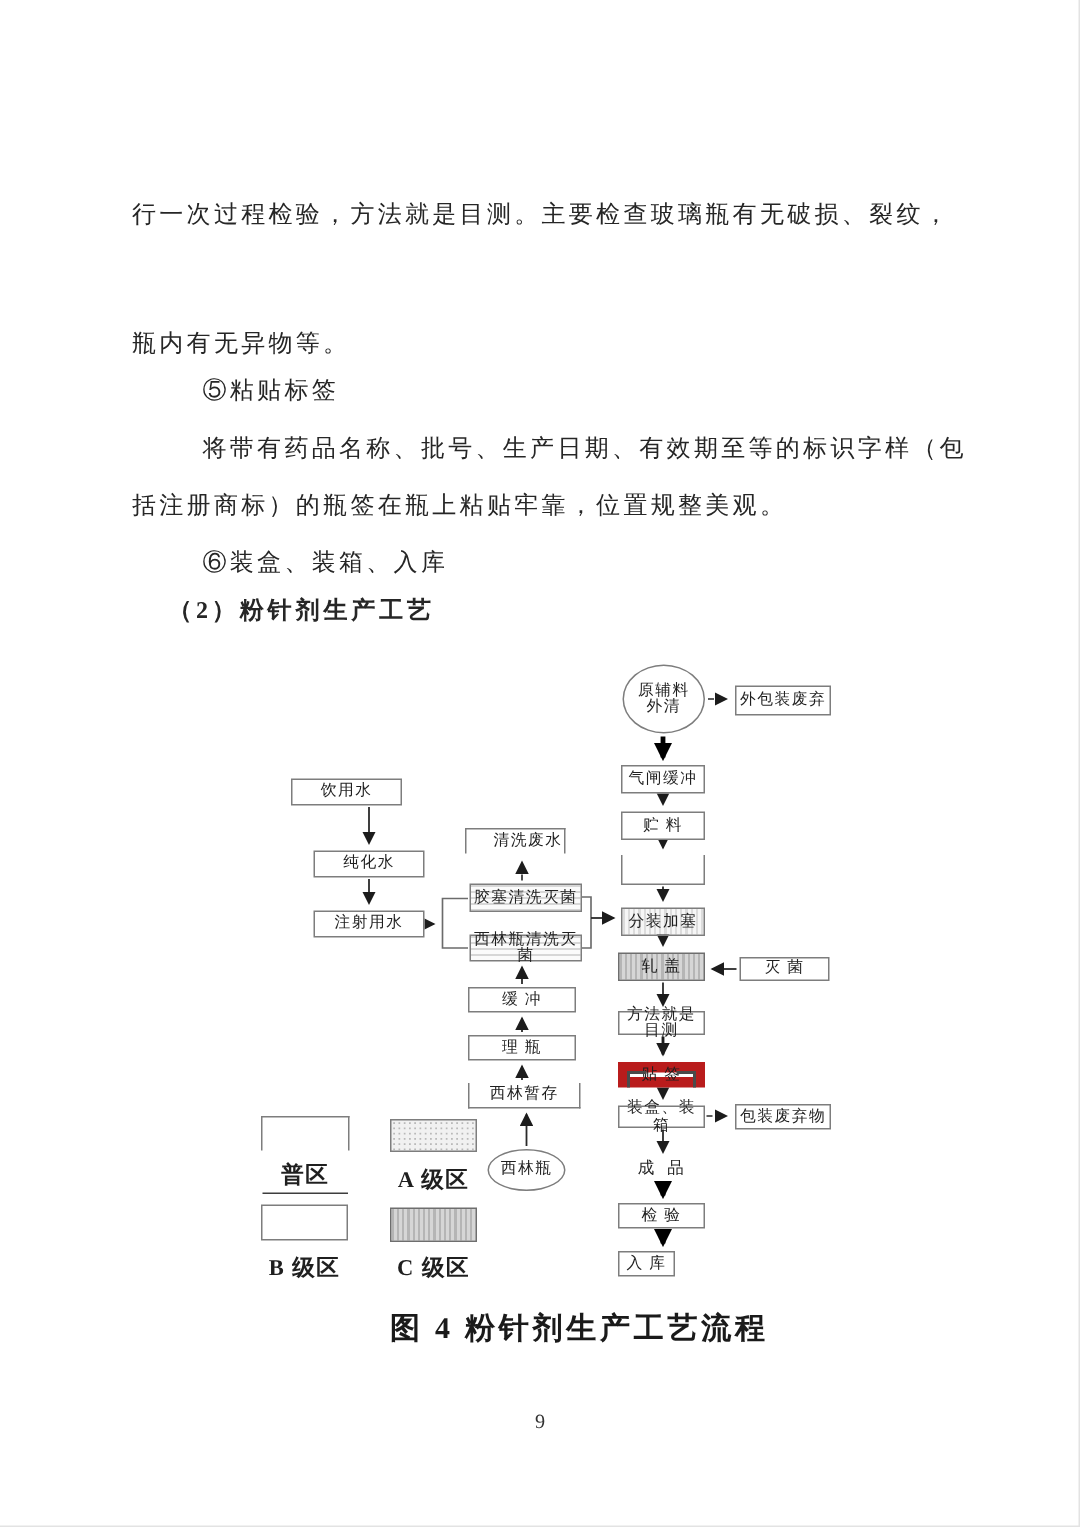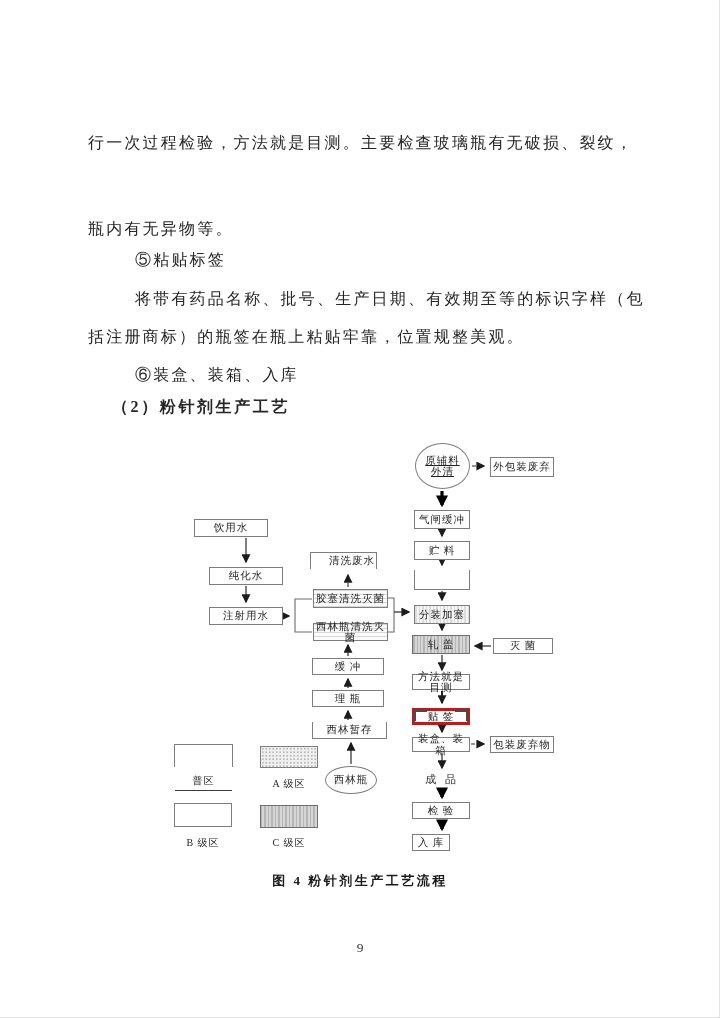--- a/index.html
+++ b/index.html
@@ -19,36 +19,36 @@
     font-size:10.5px;letter-spacing:1px;color:#1f1f1f;line-height:1.05;
   }
   .ellipse{border-radius:50%;}
   .open-top{border-top:none;}
   .open-bottom{border-bottom:none;padding-left:17px;}
   .striped-v-light{background:repeating-linear-gradient(90deg,#dcdcdc 0 1.5px,#f6f6f6 1.5px 3.5px);}
   .striped-v-gray{background:repeating-linear-gradient(90deg,#b5b5b5 0 1.5px,#d6d6d6 1.5px 3.5px);border-color:#6e6e6e;}
   .striped-h{background:repeating-linear-gradient(180deg,#d7d7d7 0 1.5px,#fbfbfb 1.5px 4px);}
   .stippled{background-color:#f1f1f1;background-image:radial-gradient(#b9b9b9 0.7px,transparent 0.9px);background-size:3.5px 3.5px;}
   .plain-text{border:none;background:transparent;font-size:11px;letter-spacing:3px;}
-  .corner-box{border:3px solid #b91c1c;}
+  .corner-box{border:7px solid #b91c1c;}
   .corner-box::before,.corner-box::after{
     content:"";position:absolute;top:-1px;width:11px;height:9px;border-top:2px solid #4a4a4a;
   }
   .corner-box::before{left:-1px;border-left:2px solid #4a4a4a;}
   .corner-box::after{right:-1px;border-right:2px solid #4a4a4a;}
   .fc-arrows{position:absolute;left:0;top:0;pointer-events:none;}
   .legend-label{
-    position:absolute;font-size:10px;letter-spacing:1px;color:#1f1f1f;text-align:center;
+    position:absolute;font-size:15px;letter-spacing:1px;color:#1f1f1f;text-align:center;font-weight:bold;
   }
   .underlined{border-bottom:1.3px solid #3d3d3d;padding-bottom:2px;}
   .fc-caption{
-    position:absolute;font-weight:bold;font-size:13px;letter-spacing:2.5px;color:#1a1a1a;text-align:center;white-space:nowrap;
+    position:absolute;font-weight:bold;font-size:20px;letter-spacing:2.5px;color:#1a1a1a;text-align:center;white-space:nowrap;
   }
   .page-number{position:absolute;width:720px;text-align:center;font-size:13.5px;color:#333;}
-  .ellipse-line{display:block;text-decoration:underline;}
+  .ellipse-line{display:block;}
 </style>
 </head>
 <body>
 
 <div class="page">
 
   <div class="doc-line" style="left:88px;top:133px">行一次过程检验，方法就是目测。主要检查玻璃瓶有无破损、裂纹，</div>
   <div class="doc-line" style="left:88px;top:219px">瓶内有无异物等。</div>
   <div class="doc-line" style="left:135px;top:250px">⑤粘贴标签</div>
   <div class="doc-line" style="left:135px;top:289px">将带有药品名称、批号、生产日期、有效期至等的标识字样（包</div>

